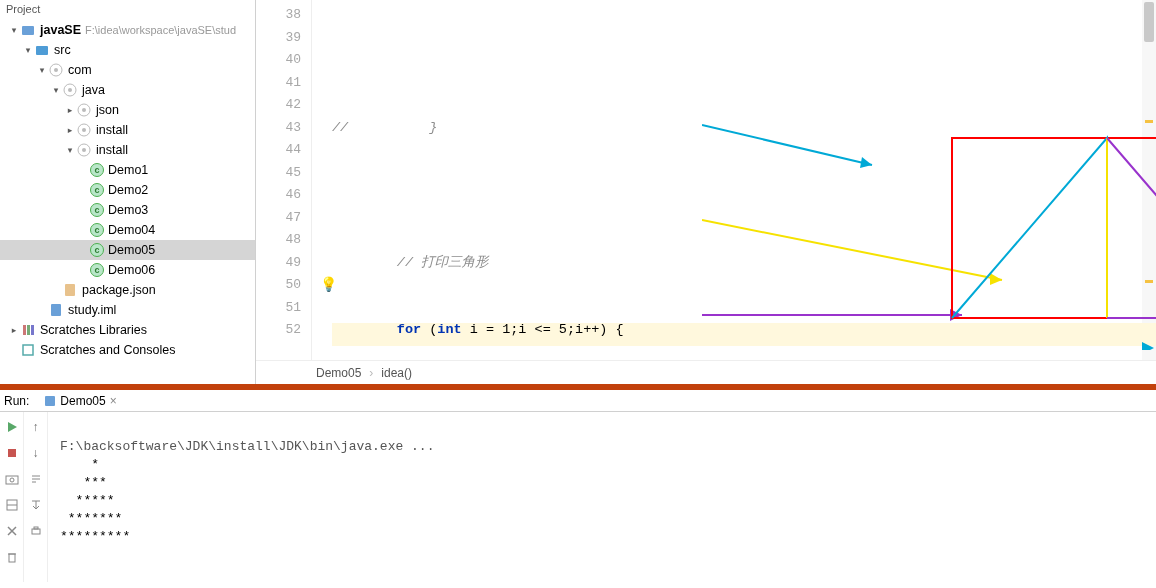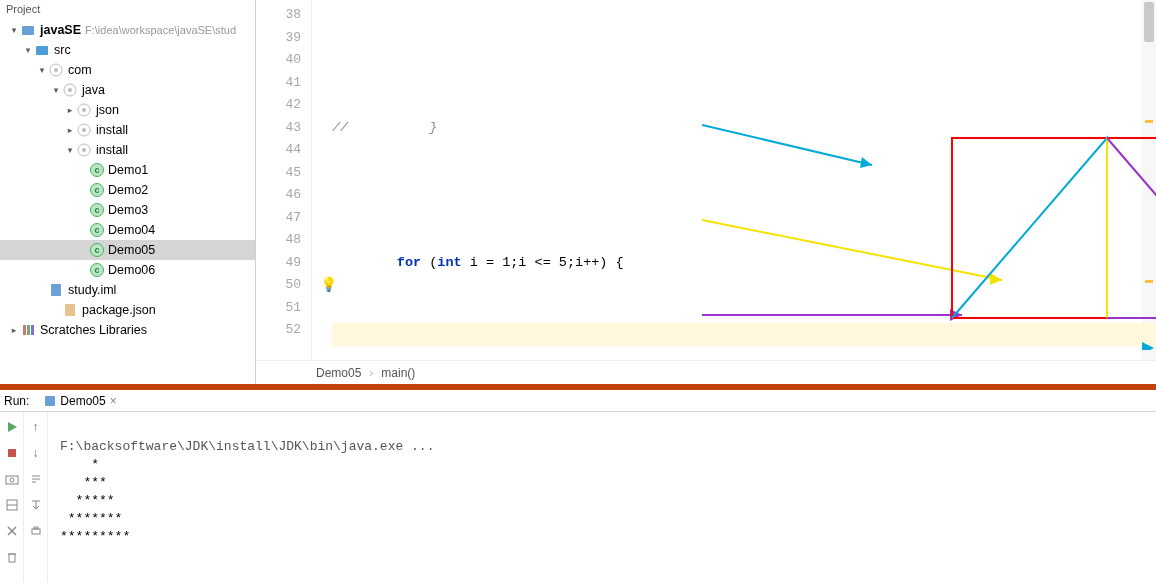--- a/index.html
+++ b/index.html
@@ -340,50 +340,60 @@
         <span class="demo-icon">c</span>
         <span class="nodetext">Demo05</span>
       </div>
       <div class="tree-row">
         <span class="indent" style="width:86px"></span>
         <span class="demo-icon">c</span>
         <span class="nodetext">Demo06</span>
       </div>
 
       <div class="tree-row">
+        <span class="indent" style="width:46px"></span>
+        <span class="nochev"></span>
+        <span class="ticon">
+          <svg width="14" height="14">
+              <rect x="2" y="1" width="10" height="12" fill="#e8c28c" rx="1"></rect>
+            </svg>
+        </span>
+        <span class="nodetext">package.json</span>
+      </div>
+      <div class="tree-row">
         <span class="indent" style="width:32px"></span>
         <span class="nochev"></span>
         <span class="ticon">
           <svg width="14" height="14">
               <rect x="2" y="1" width="10" height="12" fill="#6aa0d8" rx="1"></rect>
             </svg>
         </span>
         <span class="nodetext">study.iml</span>
-      </div>
-      <div class="tree-row">
-        <span class="indent" style="width:46px"></span>
-        <span class="nochev"></span>
-        <span class="ticon">
-          <svg width="14" height="14">
-              <rect x="2" y="1" width="10" height="12" fill="#e8c28c" rx="1"></rect>
-            </svg>
-        </span>
-        <span class="nodetext">package.json</span>
       </div>
       <div class="tree-row">
         <span class="indent" style="width:4px"></span>
         <span class="chevron">▸</span>
         <span class="ticon">
           <svg width="14" height="14">
               <rect x="2" y="2" width="3" height="10" fill="#c77"></rect>
               <rect x="6" y="2" width="3" height="10" fill="#7a7"></rect>
               <rect x="10" y="2" width="3" height="10" fill="#77c"></rect>
             </svg>
         </span>
         <span class="nodetext">Scratches Libraries</span>
+      </div>
+      <div class="tree-row">
+        <span class="indent" style="width:4px"></span>
+        <span class="nochev"></span>
+        <span class="ticon">
+          <svg width="14" height="14">
+              <rect x="2" y="2" width="10" height="10" fill="none" stroke="#5aa" stroke-width="1.5"></rect>
+            </svg>
+        </span>
+        <span class="nodetext">Scratches and Consoles</span>
       </div>
     </div>
   </div>
 
   <div class="editor">
     <div class="editor-body">
       <div class="gutter">
         <div class="lnum">38</div>
           <div class="lnum">39</div>
           <div class="lnum">40</div>
@@ -398,20 +408,21 @@
           <div class="lnum">49</div>
         <div class="lnum">50</div>
           <div class="lnum">51</div>
           <div class="lnum">52</div>
       </div>
       <div class="bulb">💡</div>
       <div class="code">
         <div class="highlight-line"></div>
         <div><span class="cm">//          }</span></div>
         <div><span></span></div>
+        <div>        <span class="cm">// 打印三角形</span></div>
         <div>        <span class="kw">for</span><span> (</span><span class="kw">int</span><span> i = 1;i &lt;= 5;i++) {</span></div>
         
         
         
         
         
         
         
         
         
@@ -449,21 +460,21 @@
       </div>
       <div class="rightstrip">
         <div class="scrollthumb"></div>
         <div class="mark" style="top:120px"></div>
         <div class="mark" style="top:280px"></div>
       </div>
     </div>
     <div class="crumb">
       <span>Demo05</span>
       <span class="sep">›</span>
-      <span>main()</span>
+      <span>idea()</span>
     </div>
   </div>
 </div>
 
 <div class="run-header">
   <span>Run:</span>
   <div class="runtab">
     <svg width="12" height="12">
         <rect x="1" y="1" width="10" height="10" fill="#6aa0d8" rx="1"></rect>
       </svg>

